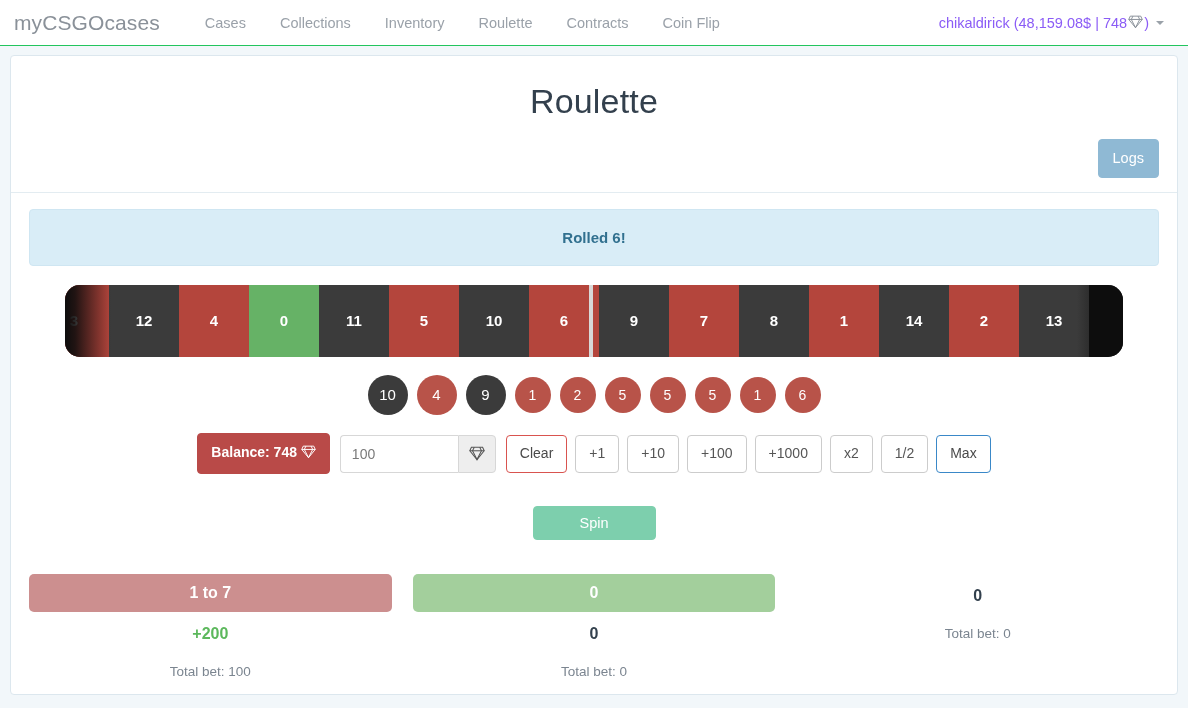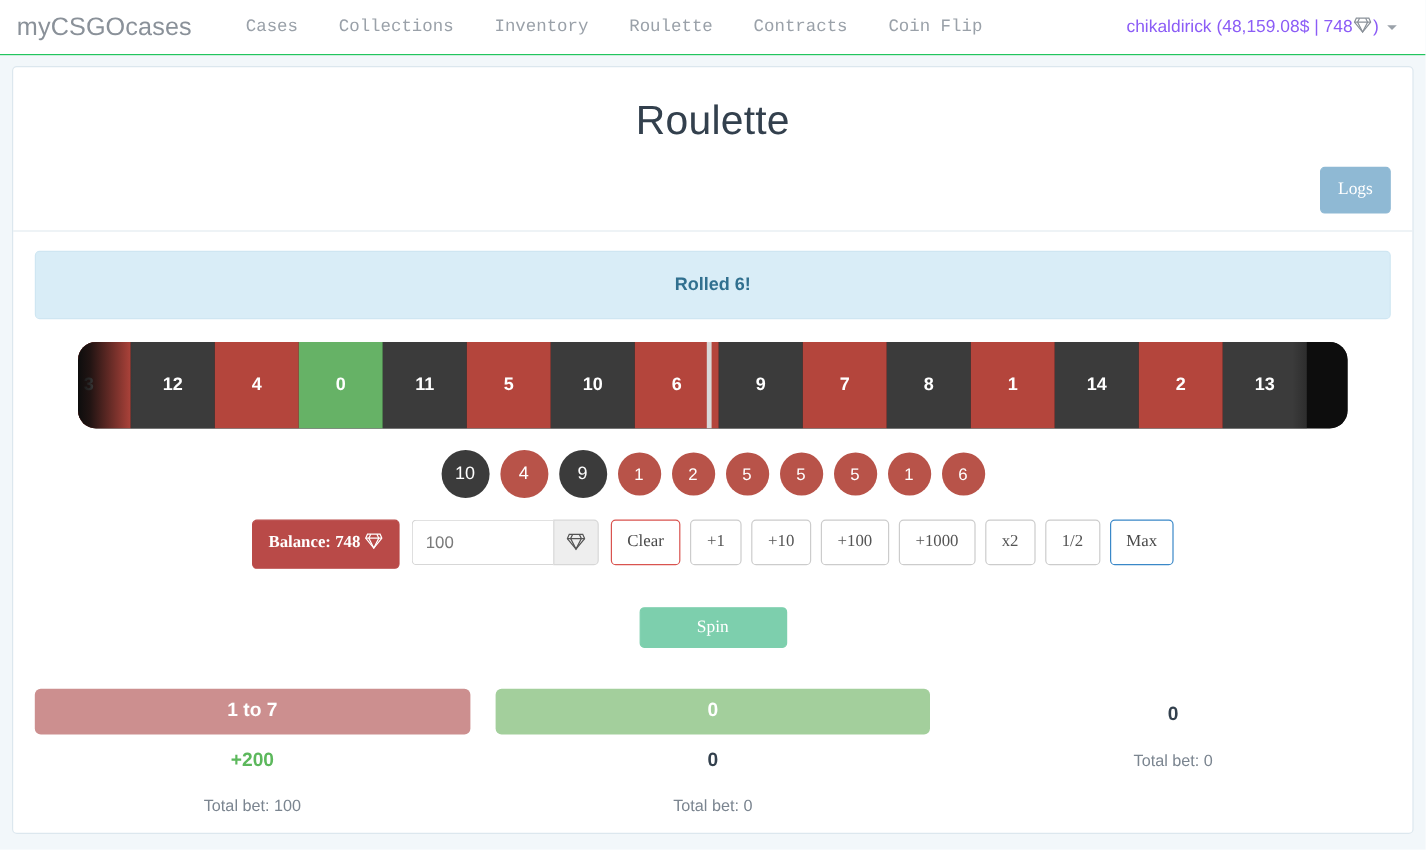--- a/index.html
+++ b/index.html
@@ -25,21 +25,21 @@
   }
   .brand {
     font-size: 21px;
     color: #8a9199;
     font-weight: 300;
     letter-spacing: .1px;
     margin-right: 28px;
     text-decoration: none;
     white-space: nowrap;
   }
-  .nav-links { display: flex; align-items: flex-end; font-family: Liberation Mono, monospace; }
+  .nav-links { display: flex; align-items: flex-end; }
   .nav-link {
     color: #9aa1a9;
     font-size: 14.5px;
     padding: 0 17px;
     text-decoration: none;
     white-space: nowrap;
   }
   .nav-right {
     position: absolute;
     right: 24px;
@@ -78,21 +78,21 @@
   .page-title {
     text-align: center;
     font-size: 34px;
     font-weight: 300;
     color: #33404d;
     margin: 0 0 18px 0;
     letter-spacing: .2px;
   }
   .logs-row { display: flex; justify-content: flex-end; }
   .btn {
-    font-family: Liberation Serif, serif;
+    font-family: Liberation Sans, sans-serif;
     font-size: 14px;
     border-radius: 4px;
     cursor: pointer;
     line-height: 1.42;
     padding: 6px 12px;
     border: 1px solid transparent;
     background: #fff;
   }
   .btn-logs {
     background: #8fb9d4;
@@ -174,21 +174,21 @@
     color: #fff; font-size: 15px;
   }
   .hist.red  { background: #b85349; }
   .hist.dark { background: #3b3b3b; }
   .hist.sm { width: 36px; height: 36px; font-size: 14px; }
 
   
   .controls {
     display: flex;
     justify-content: center;
-    align-items: flex-start;
+    align-items: center;
     margin-top: 18px;
   }
   .btn-balance {
     background: #b94a48;
     border-color: #b94a48;
     color: #ffffff;
     font-weight: bold;
     font-size: 14px;
     padding: 9px 13px;
     border-radius: 4px;

